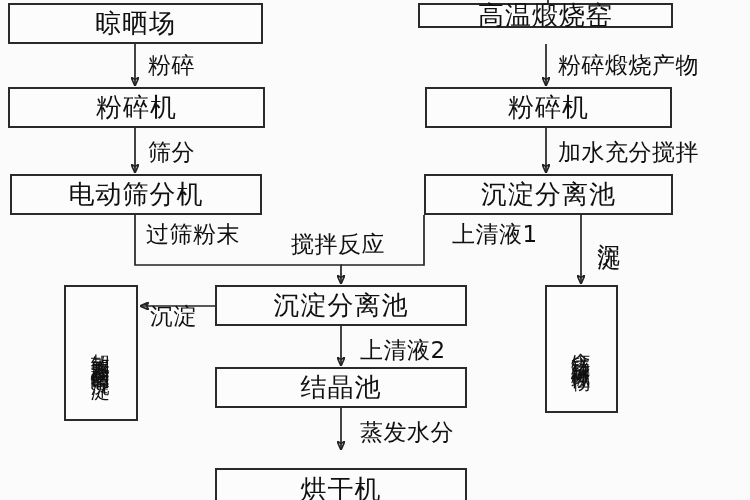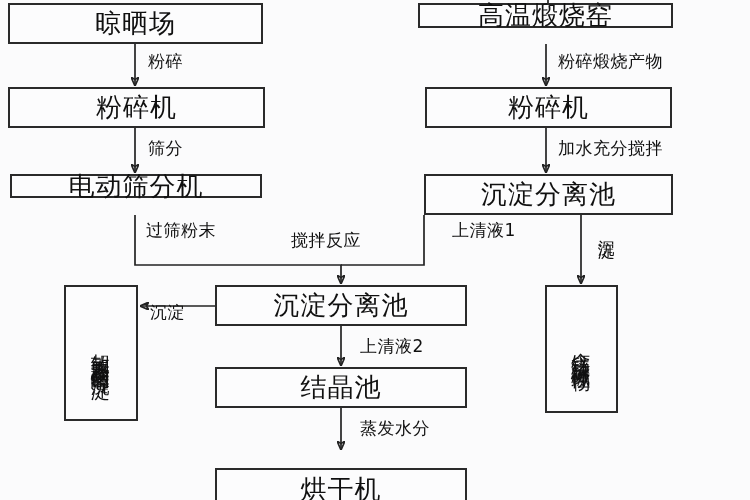--- a/index.html
+++ b/index.html
@@ -39,21 +39,21 @@
     letter-spacing: 3px;
     line-height: 1.18;
     white-space: normal;
     padding: 4px 2px;
     font-size: 19px;
     text-align: center;
   }
   .edge-label {
     position: absolute;
     color: #101010;
-    font-size: 17px;
+    font-size: 23px;
     letter-spacing: 0.5px;
     white-space: nowrap;
     line-height: 1.05;
   }
   .edge-label.vert {
     writing-mode: vertical-rl;
     text-orientation: upright;
     letter-spacing: 2px;
     white-space: normal;
   }
@@ -96,21 +96,21 @@
         <path d="M 341 408 L 341 449" marker-end="url(#arrowhead)"></path>
         <path d="M 341 493 L 341 500"></path>
       </g>
   </svg>
 
   <div id="node-layer">
       <div class="node" style="left: 8px; top: 3px; width: 255px; height: 41px;">晾晒场</div>
       <div class="node" style="left: 418px; top: 3px; width: 255px; height: 25px;">高温煅烧窑</div>
       <div class="node" style="left: 8px; top: 87px; width: 257px; height: 41px;">粉碎机</div>
       <div class="node" style="left: 425px; top: 87px; width: 247px; height: 41px;">粉碎机</div>
-      <div class="node" style="left: 10px; top: 174px; width: 252px; height: 24px;">电动筛分机</div>
+      <div class="node" style="left: 10px; top: 174px; width: 252px; height: 41px;">电动筛分机</div>
       <div class="node" style="left: 424px; top: 174px; width: 249px; height: 41px;">沉淀分离池</div>
       <div class="node vertical" style="left: 64px; top: 285px; width: 74px; height: 136px;">胡敏素和磷酸钙等沉淀</div>
       <div class="node" style="left: 215px; top: 285px; width: 252px; height: 41px;">沉淀分离池</div>
       <div class="node vertical" style="left: 545px; top: 285px; width: 73px; height: 128px;">含钙镁磷等碱性物</div>
       <div class="node" style="left: 215px; top: 367px; width: 252px; height: 41px;">结晶池</div>
       <div class="node" style="left: 215px; top: 451px; width: 252px; height: 42px; margin-top: 17px;">烘干机</div>
     </div>
   <div id="label-layer">
       <div class="edge-label" style="left: 148px; top: 53px;">粉碎</div>
       <div class="edge-label" style="left: 558px; top: 53px;">粉碎煅烧产物</div>

